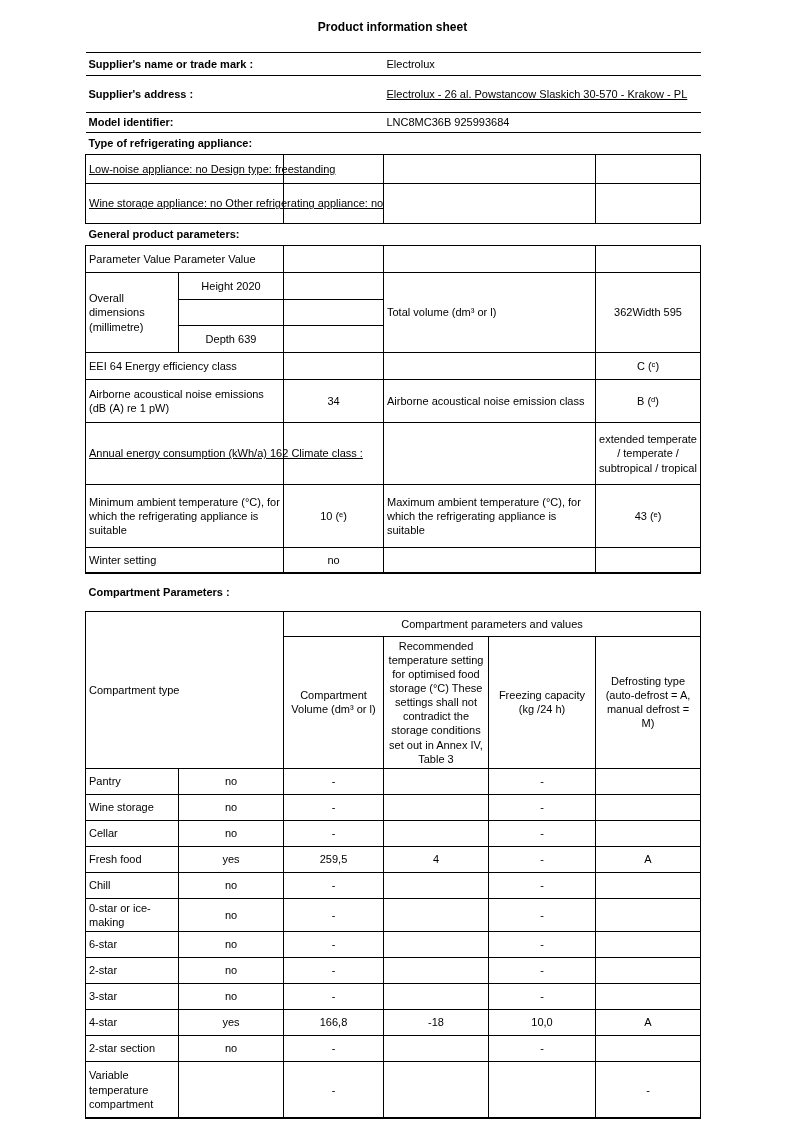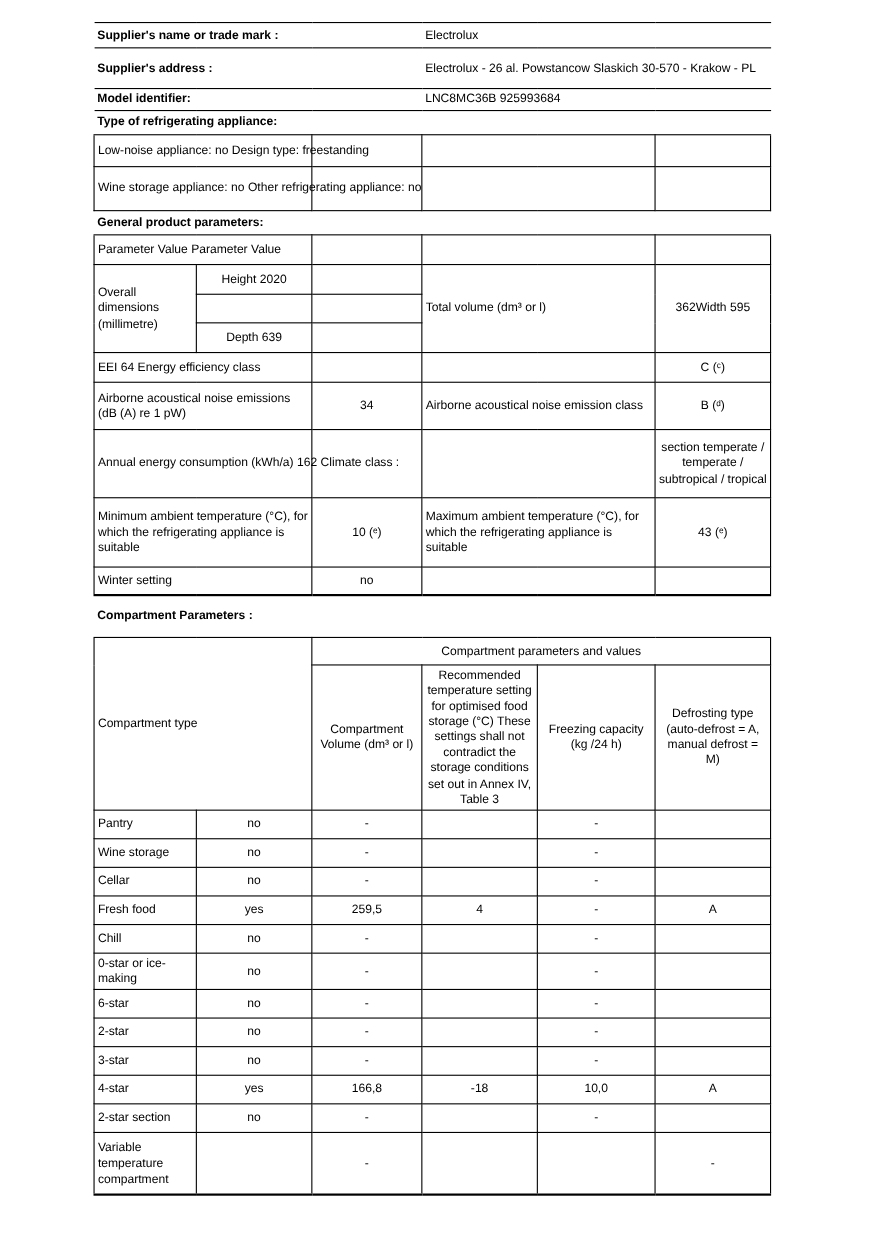--- a/index.html
+++ b/index.html
@@ -33,28 +33,29 @@
     border: 1px solid #000;
     padding: 2px 3px;
     vertical-align: middle;
     line-height: 1.28;
     word-wrap: break-word;
     overflow: visible;
   }
   .noV { border-left: none !important; border-right: none !important; }
   .b  { font-weight: bold; }
   .c  { text-align: center; }
-  .nw { white-space: nowrap; }
+  .nw { white-space: nowrap; text-decoration: underline; }
   .bb2 { border-bottom: 2px solid #000 !important; margin-top: 32px; }
 </style>
 </head>
 <body>
 
 <div class="page">
 
+  <div class="doc-title">Product information sheet</div>
 
   <table class="sheet">
     <colgroup>
       <col style="width:93px">
         <col style="width:105px">
         <col style="width:100px">
       <col style="width:105px">
         <col style="width:107px">
         <col style="width:105px">
     </colgroup>
@@ -126,21 +127,21 @@
         <td colspan="2">Airborne acoustical noise emissions (dB (A) re 1 pW)</td>
         <td class="c">34</td>
         <td colspan="2">Airborne acoustical noise emission class</td>
         <td class="c">B (ᵈ)</td>
       </tr>
 
       <tr style="height:62px">
         <td colspan="2" class="nw">Annual energy consumption (kWh/a) 162 Climate class :</td>
         <td></td>
         <td colspan="2"></td>
-        <td class="c">section temperate / temperate / subtropical / tropical</td>
+        <td class="c">extended temperate / temperate / subtropical / tropical</td>
       </tr>
 
       <tr style="height:63px">
         <td colspan="2">Minimum ambient temperature (°C), for which the refrigerating appliance is suitable</td>
         <td class="c">10 (ᵉ)</td>
         <td colspan="2">Maximum ambient temperature (°C), for which the refrigerating appliance is suitable</td>
         <td class="c">43 (ᵉ)</td>
       </tr>
 
       <tr style="height:25px">

